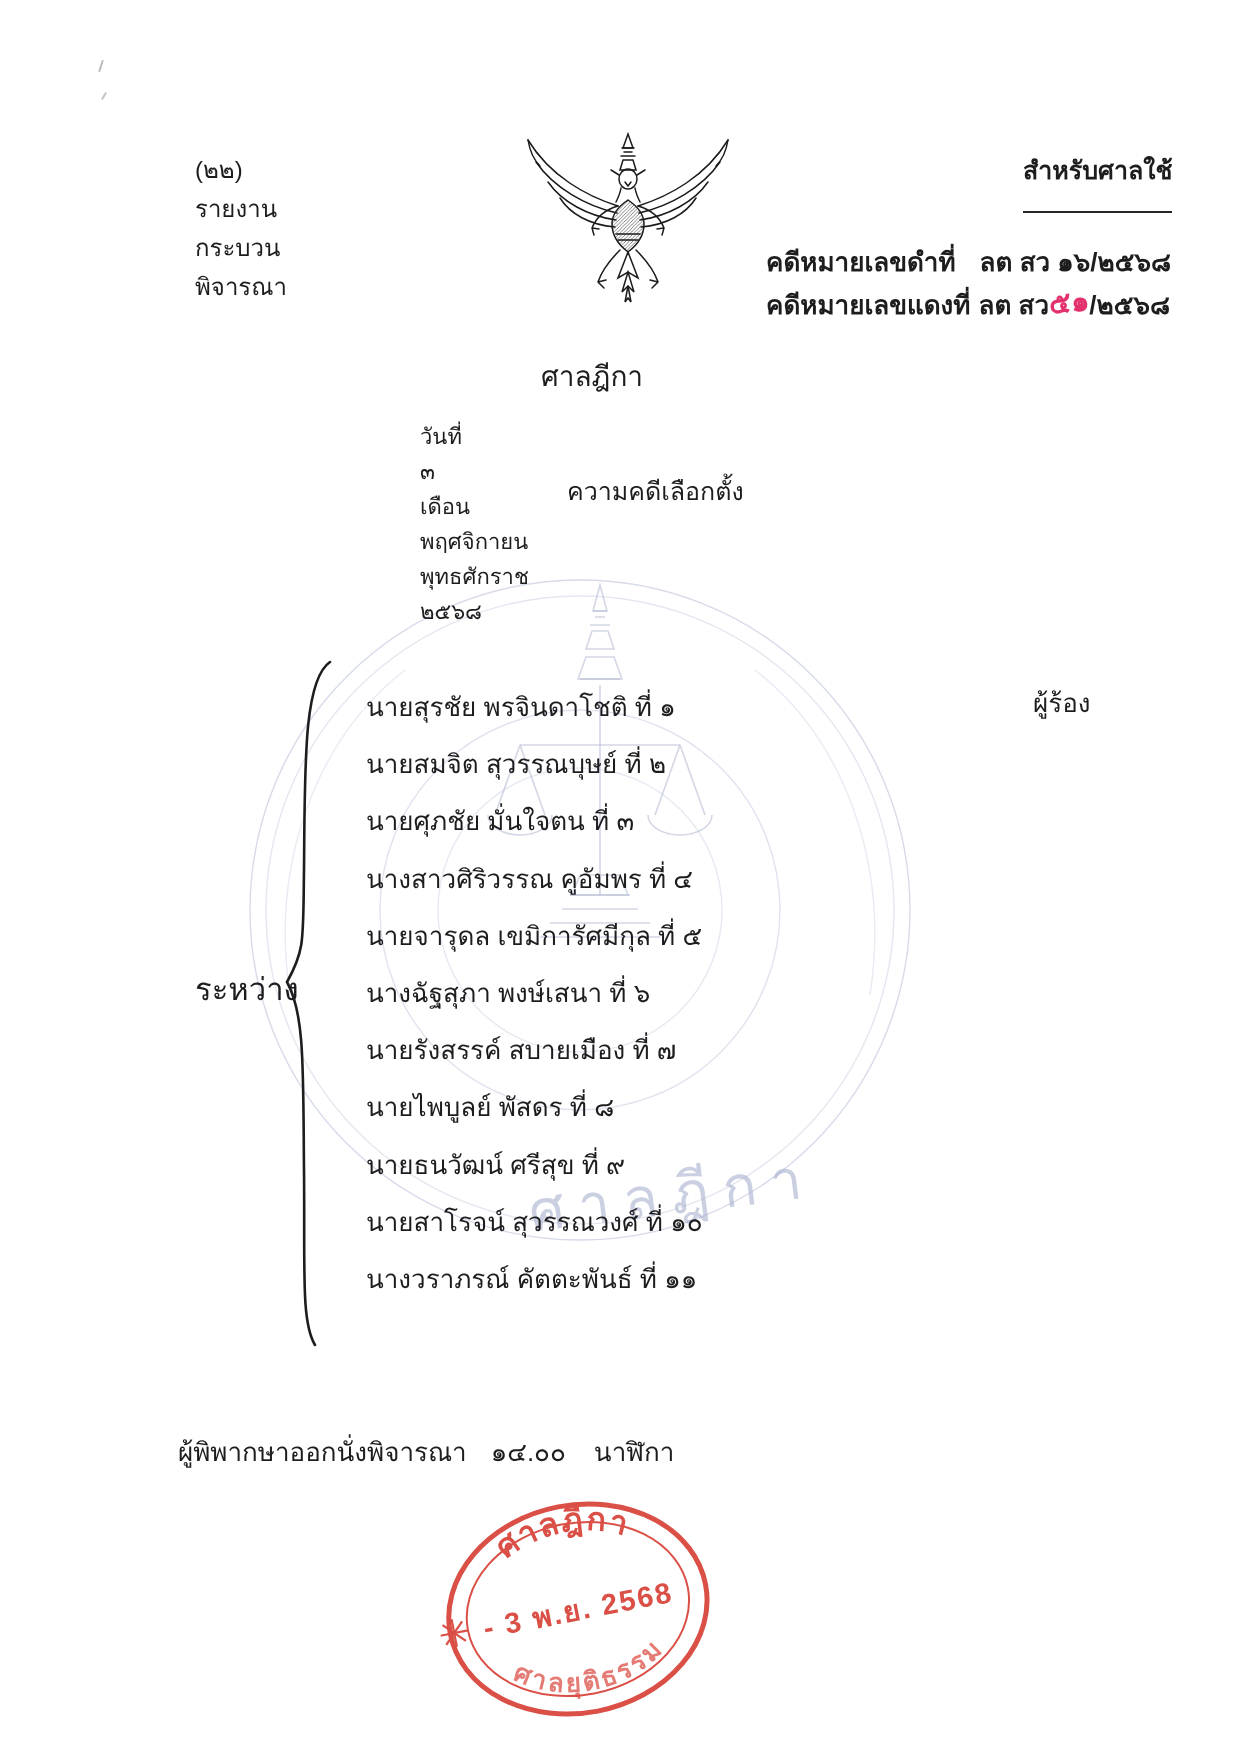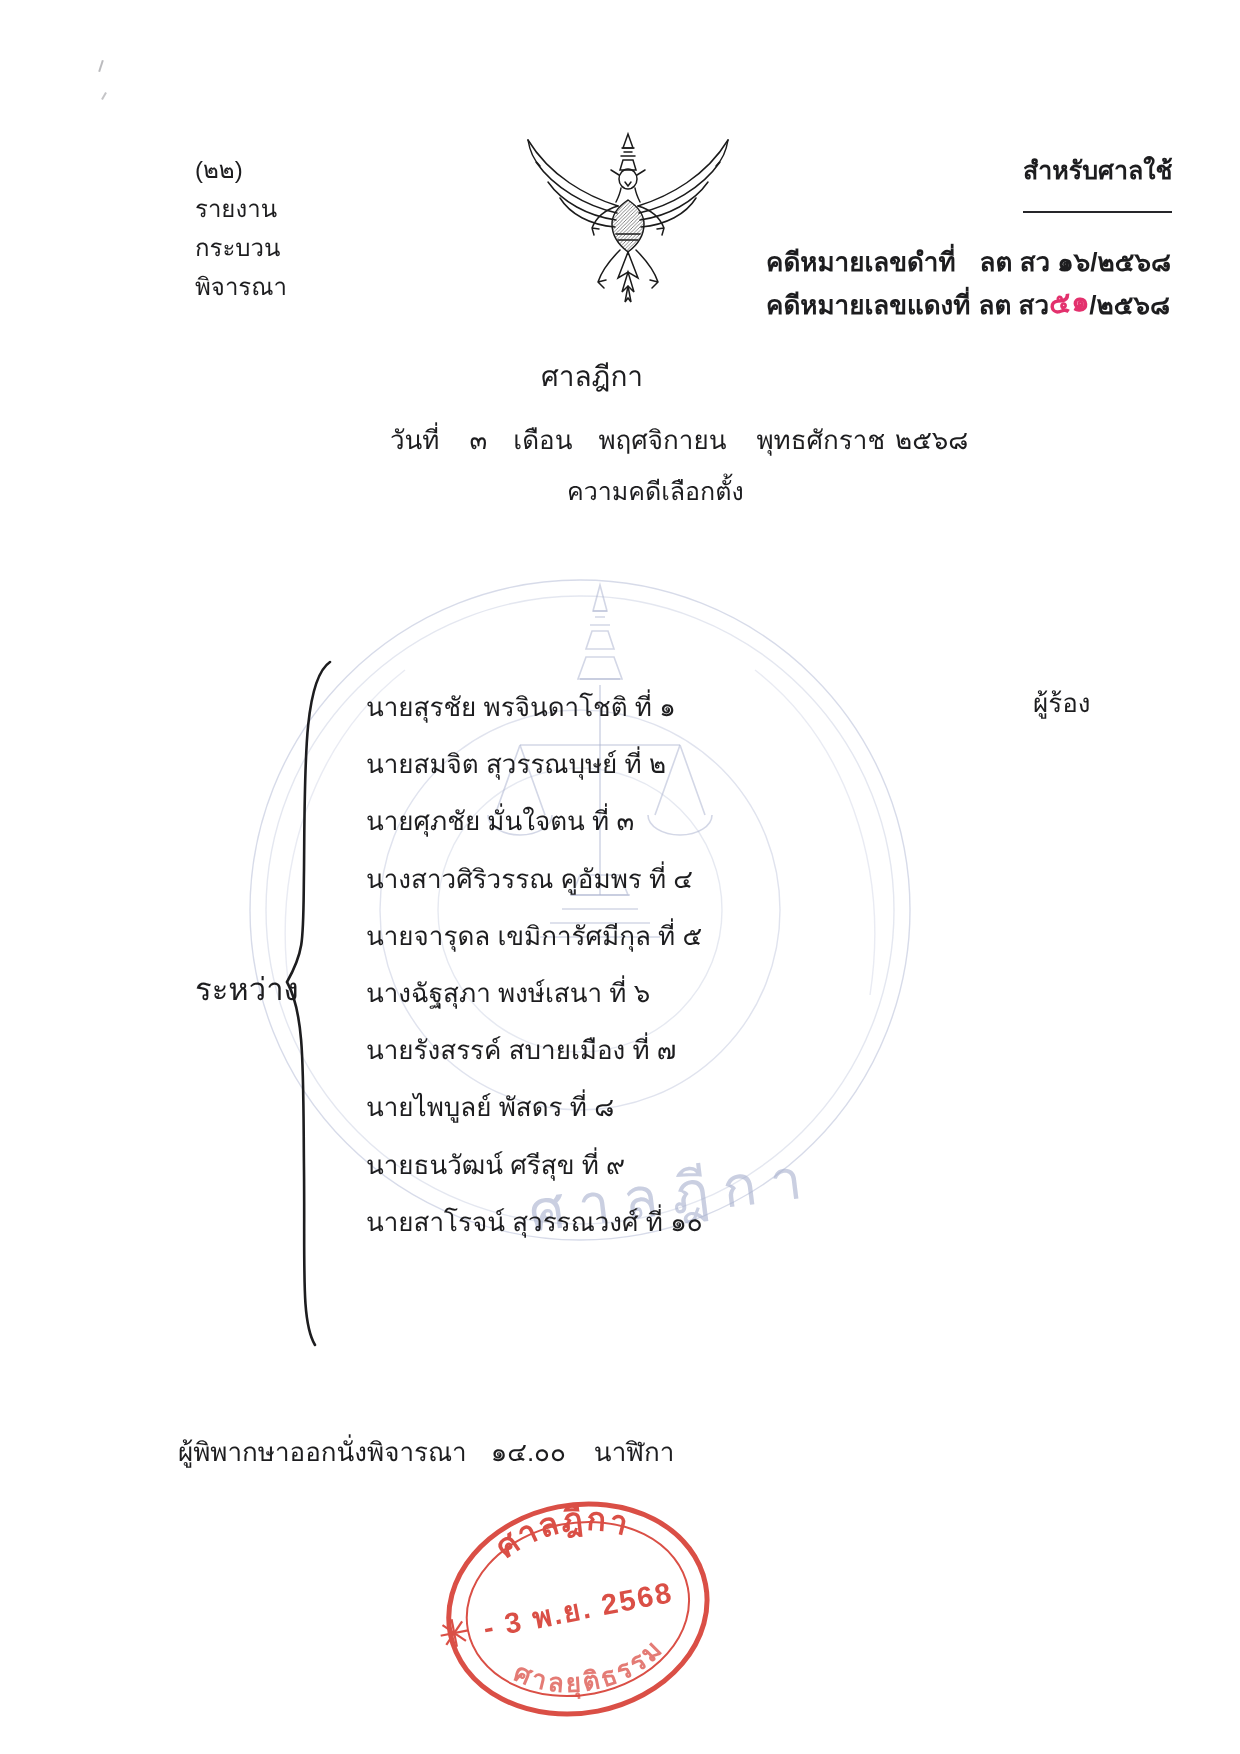--- a/index.html
+++ b/index.html
@@ -10,21 +10,21 @@
   }
   .abs{position:absolute;}
   .corner{left:195px;top:150px;font-size:24px;line-height:39px;}
   .for-court{left:1023px;top:150px;font-size:25px;font-weight:600;border-bottom:2px solid #26262a;padding-bottom:21px;}
   .case-block{left:766px;top:241px;font-size:26px;font-weight:700;line-height:42px;white-space:nowrap;}
   .case-row{display:flex;align-items:baseline;}
   .gap24{display:inline-block;width:24px;}
   .gap8{display:inline-block;width:8px;}
   .handwritten{color:#e3316d;font-size:29px;font-weight:600;display:inline-block;transform:rotate(-5deg) translateY(-2px);font-family:"DejaVu Sans",sans-serif;}
   .court-name{left:0;top:354px;width:1184px;text-align:center;font-size:28px;}
-  .date-row{left:390px;top:419px;display:flex;align-items:baseline;font-size:26px;white-space:nowrap;}
+  .date-row{left:390px;top:419px;display:flex;align-items:baseline;font-size:22px;white-space:nowrap;flex-direction:column;}
   .ml30{margin-left:30px;}.ml26{margin-left:26px;}.ml10{margin-left:10px;}
   .case-type{left:567px;top:471px;font-size:25px;}
   .between{left:195px;top:964px;font-size:31px;}
   .parties{left:366px;top:678px;}
   .party{height:57.2px;display:flex;align-items:center;font-size:26px;white-space:nowrap;}
   .petitioner{left:1033px;top:682px;font-size:26px;}
   .judge-row{left:178px;top:1431px;display:flex;align-items:baseline;font-size:26px;}
   .ml24{margin-left:24px;}.ml28{margin-left:28px;}
   .wm-text{left:528px;top:1150px;font-size:56px;letter-spacing:14px;color:#a7b0ce;opacity:.6;transform:rotate(-7deg);white-space:nowrap;}
   .stamp-wrap{left:438px;top:1492px;transform:rotate(-11deg);opacity:.94;}
@@ -146,20 +146,21 @@
     <div class="party">นายสุรชัย พรจินดาโชติ ที่ ๑</div>
     <div class="party">นายสมจิต สุวรรณบุษย์ ที่ ๒</div>
     <div class="party">นายศุภชัย มั่นใจตน ที่ ๓</div>
     <div class="party">นางสาวศิริวรรณ คูอัมพร ที่ ๔</div>
     <div class="party">นายจารุดล เขมิการัศมีกุล ที่ ๕</div>
     <div class="party">นางฉัฐสุภา พงษ์เสนา ที่ ๖</div>
     <div class="party">นายรังสรรค์ สบายเมือง ที่ ๗</div>
     <div class="party">นายไพบูลย์ พัสดร ที่ ๘</div>
     <div class="party">นายธนวัฒน์ ศรีสุข ที่ ๙</div>
     <div class="party">นายสาโรจน์ สุวรรณวงศ์ ที่ ๑๐</div>
+    <div class="party">นางวราภรณ์ คัตตะพันธ์ ที่ ๑๑</div>
   </div>
 
   <div class="abs petitioner">ผู้ร้อง</div>
 
   <div class="abs judge-row">
     <span>ผู้พิพากษาออกนั่งพิจารณา</span>
     <span class="ml24">๑๔.๐๐</span>
     <span class="ml28">นาฬิกา</span>
   </div>
 

